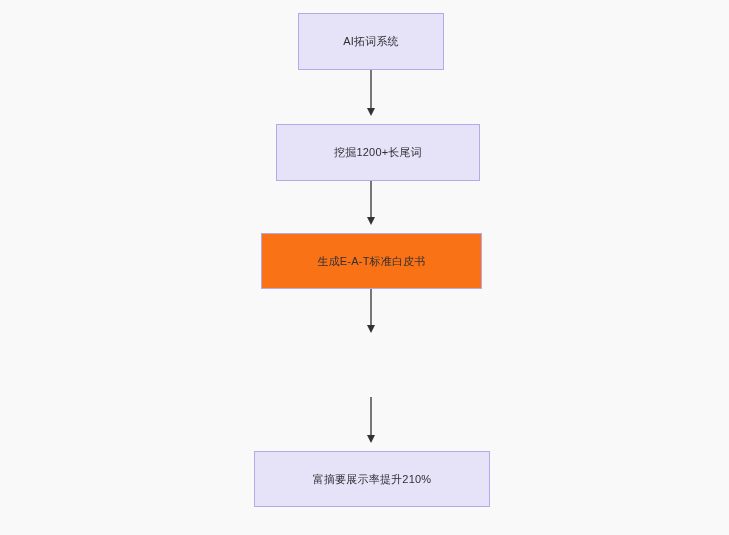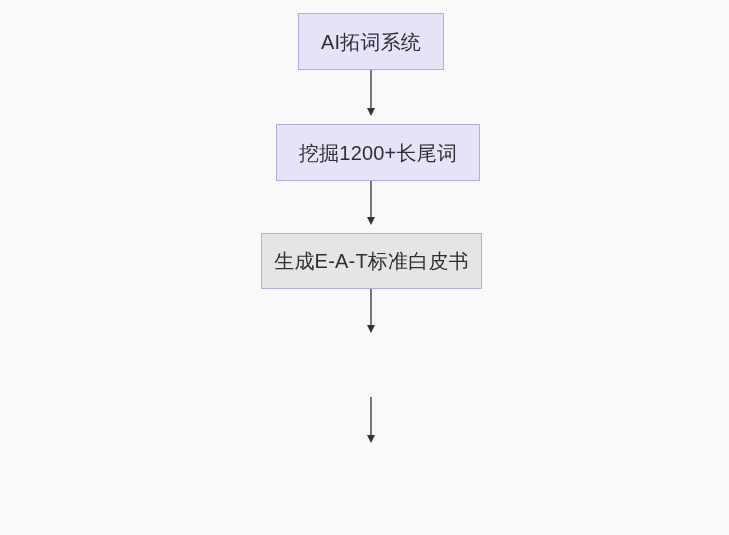--- a/index.html
+++ b/index.html
@@ -17,21 +17,21 @@
     position: relative;
     width: 729px;
     height: 535px;
   }
   .node {
     position: absolute;
     box-sizing: border-box;
     background: #e6e3f8;
     border: 1.6px solid #b9a7e8;
     color: #2f2f33;
-    font-size: 20px;
+    font-size: 11px;
     line-height: 1;
     letter-spacing: 0.2px;
     display: flex;
     align-items: center;
     justify-content: center;
     white-space: nowrap;
   }
   .node-label {
     display: block;
   }
@@ -74,16 +74,19 @@
     <div class="edge" style="left: 370px; top: 397px; height: 46px; width: 2px;">
       <div class="edge-line" style="height: 39px; background: rgb(119, 119, 119);"></div>
       <div class="edge-head" style="top: 38px; border-top-color: rgb(51, 51, 51);"></div>
     </div>
     <div class="node" style="left: 298px; top: 13px; width: 146px; height: 57px; background: rgb(230, 227, 248); border-color: rgb(185, 167, 232); color: rgb(47, 47, 51);">
       <span class="node-label">AI拓词系统</span>
     </div>
     <div class="node" style="left: 276px; top: 124px; width: 204px; height: 57px; background: rgb(230, 227, 248); border-color: rgb(185, 167, 232); color: rgb(47, 47, 51);">
       <span class="node-label">挖掘1200+长尾词</span>
     </div>
-    <div class="node" style="left: 261px; top: 233px; width: 221px; height: 56px; background: #e5e5e5; border-color: rgb(185, 167, 232); color: rgb(47, 47, 51);">
+    <div class="node" style="left: 261px; top: 233px; width: 221px; height: 56px; background: #f97316; border-color: rgb(185, 167, 232); color: rgb(47, 47, 51);">
       <span class="node-label">生成E-A-T标准白皮书</span>
+    </div>
+    <div class="node" style="left: 254px; top: 451px; width: 236px; height: 56px; background: rgb(230, 227, 248); border-color: rgb(185, 167, 232); color: rgb(47, 47, 51);">
+      <span class="node-label">富摘要展示率提升210%</span>
     </div>
   </div>
 
 </body></html>

